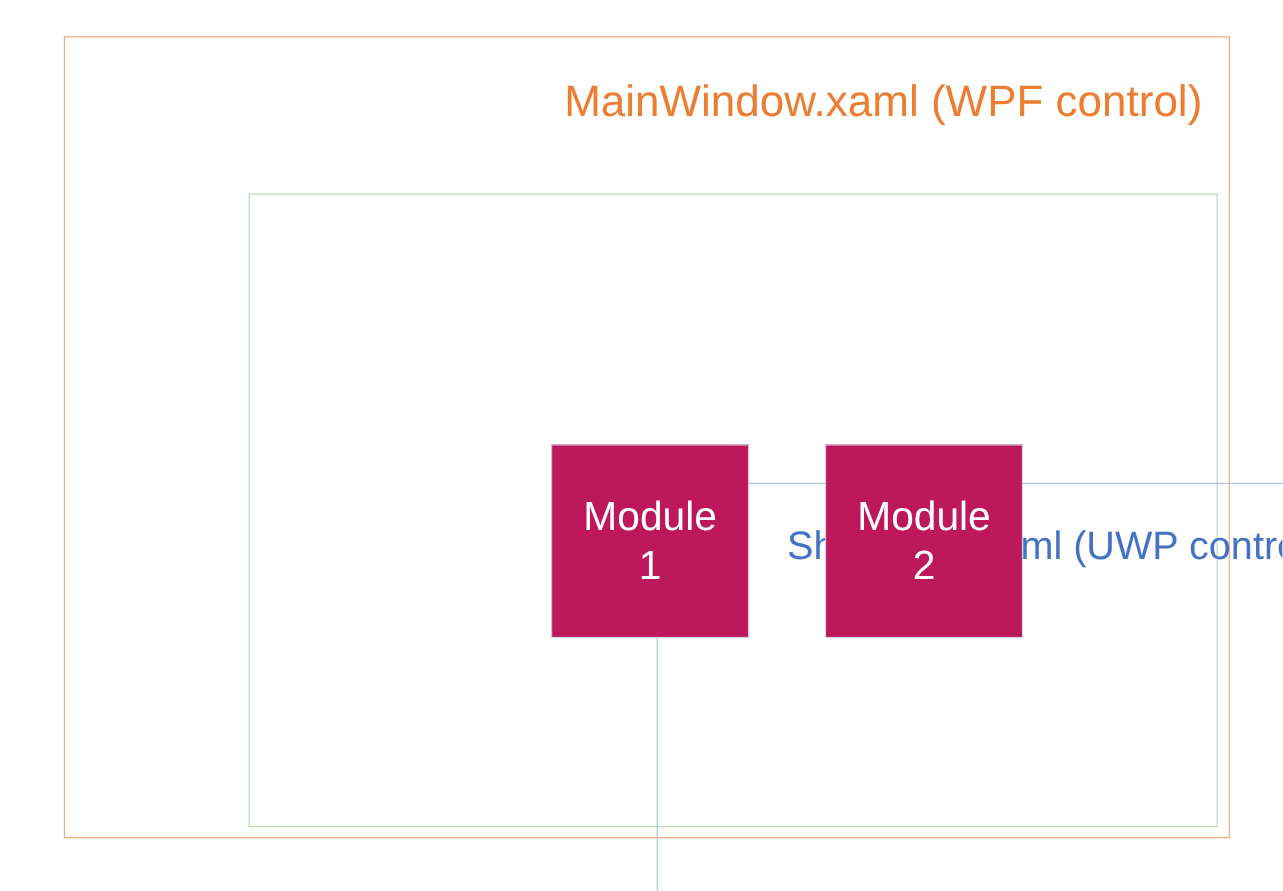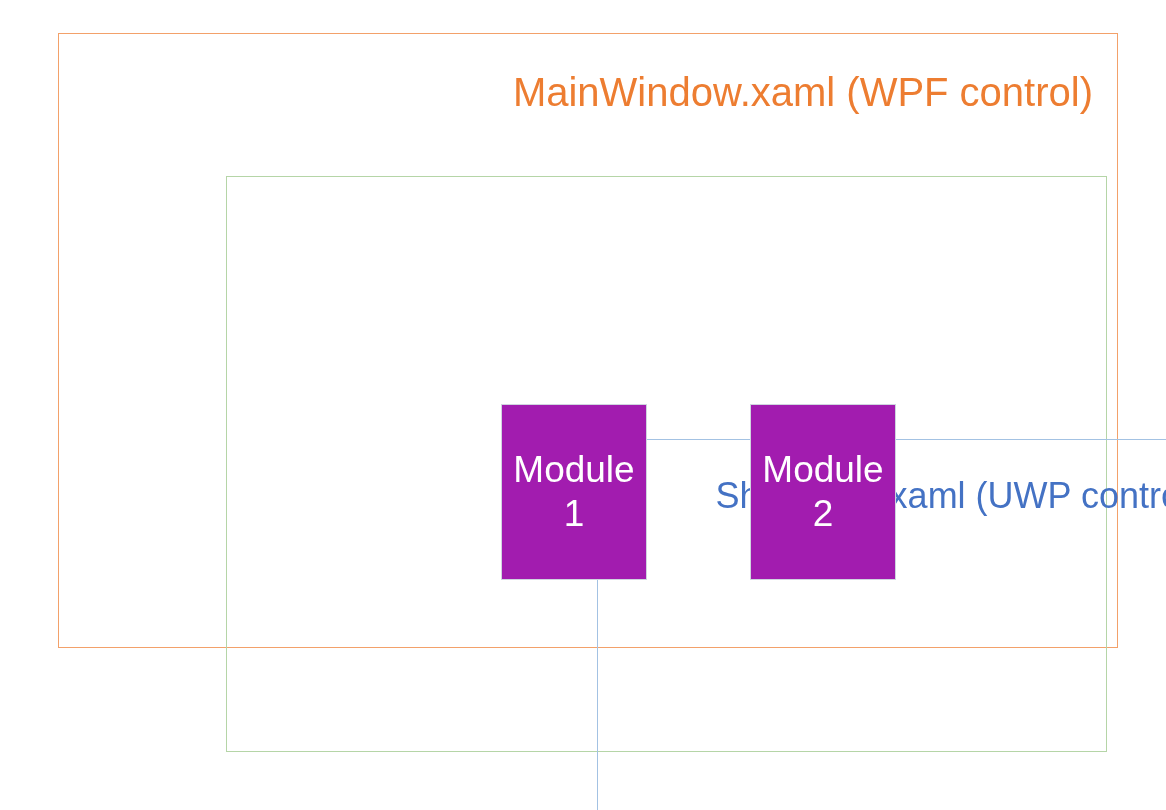--- a/index.html
+++ b/index.html
@@ -23,21 +23,21 @@
   .layer {
     position: absolute;
     box-sizing: border-box;
     background: transparent;
   }
 
   .layer-outer {
     left: 58px;
     top: 33px;
     width: 1060px;
-    height: 615px;
+    height: 729px;
     border: 1.6px solid #F3A16A;
   }
 
   .layer-middle {
     left: 167px;
     top: 142px;
     width: 881px;
     height: 576px;
     border: 1.6px solid #B5D5A7;
   }
@@ -74,24 +74,24 @@
   .layer-inner > .layer-label {
     top: 38px;
     font-size: 36px;
     color: #4472C4;
   }
 
   
   .module {
     position: absolute;
     box-sizing: border-box;
-    width: 146px;
+    width: 180px;
     height: 176px;
     top: 404px;
-    background: #a21caf;
+    background: #be185d;
     border: 1px solid #CFD5DF;
     display: flex;
     flex-direction: column;
     align-items: center;
     justify-content: center;
     color: #ffffff;
     font-size: 37px;
     line-height: 1.18;
     text-align: center;
   }

